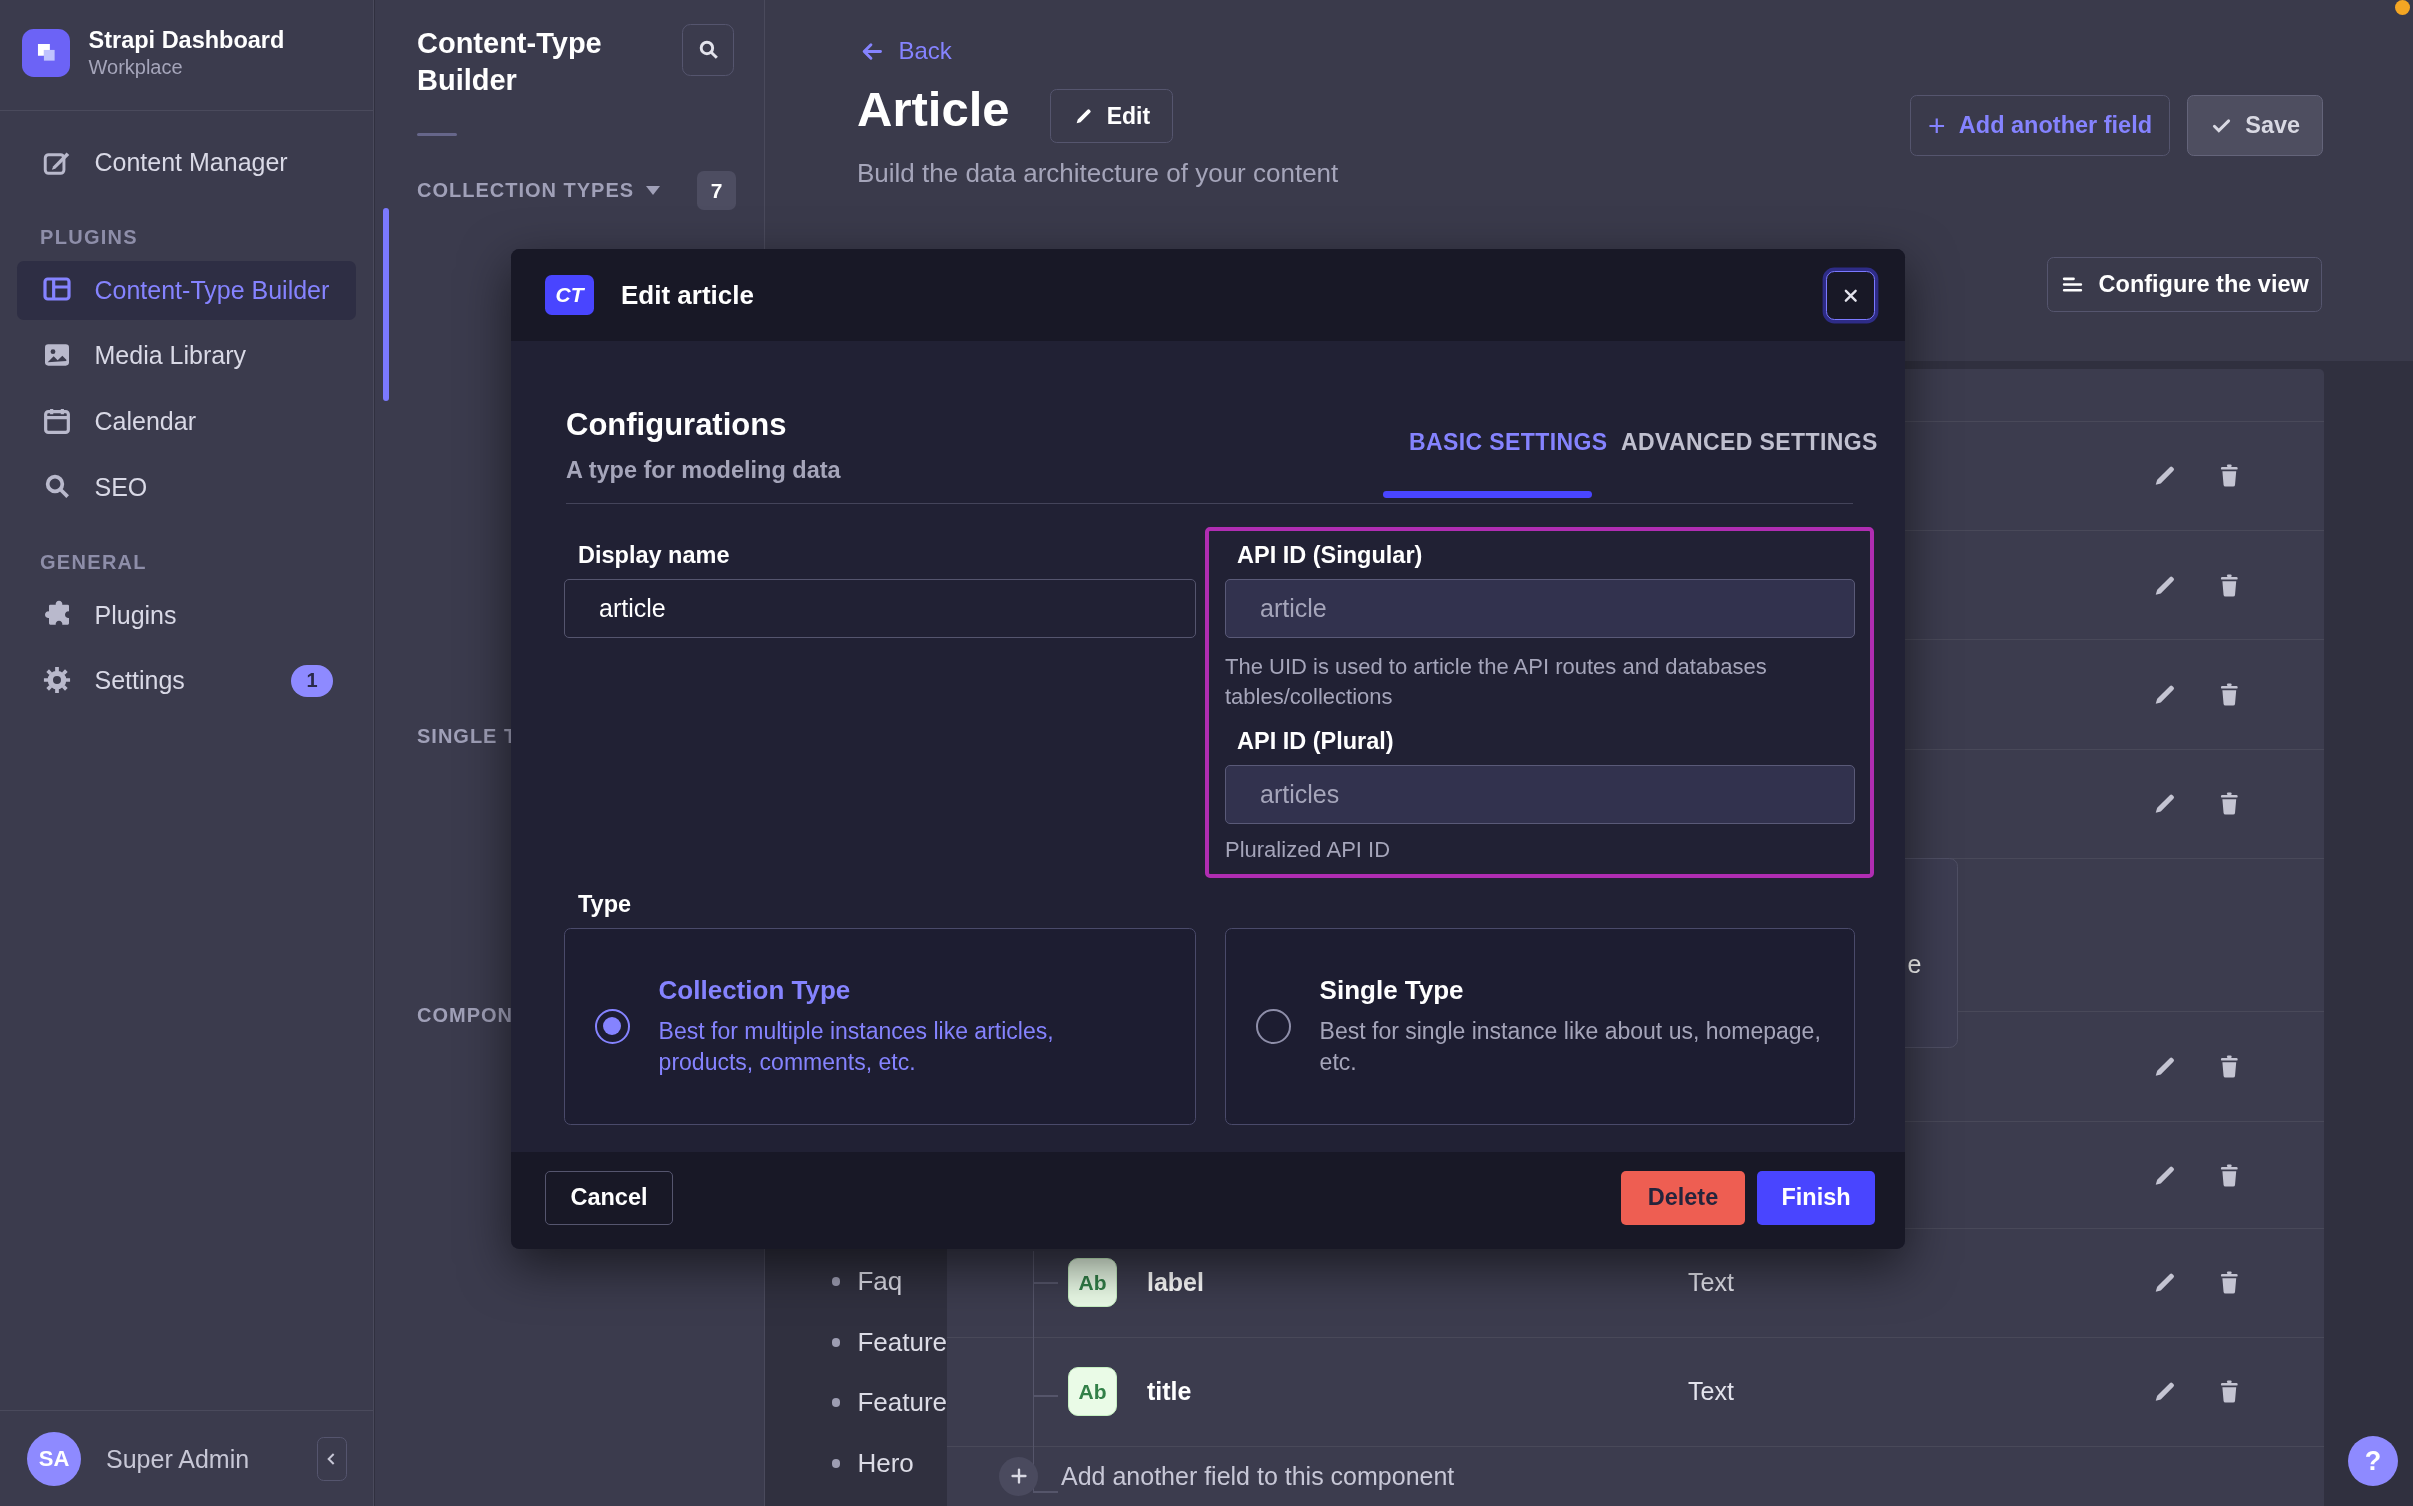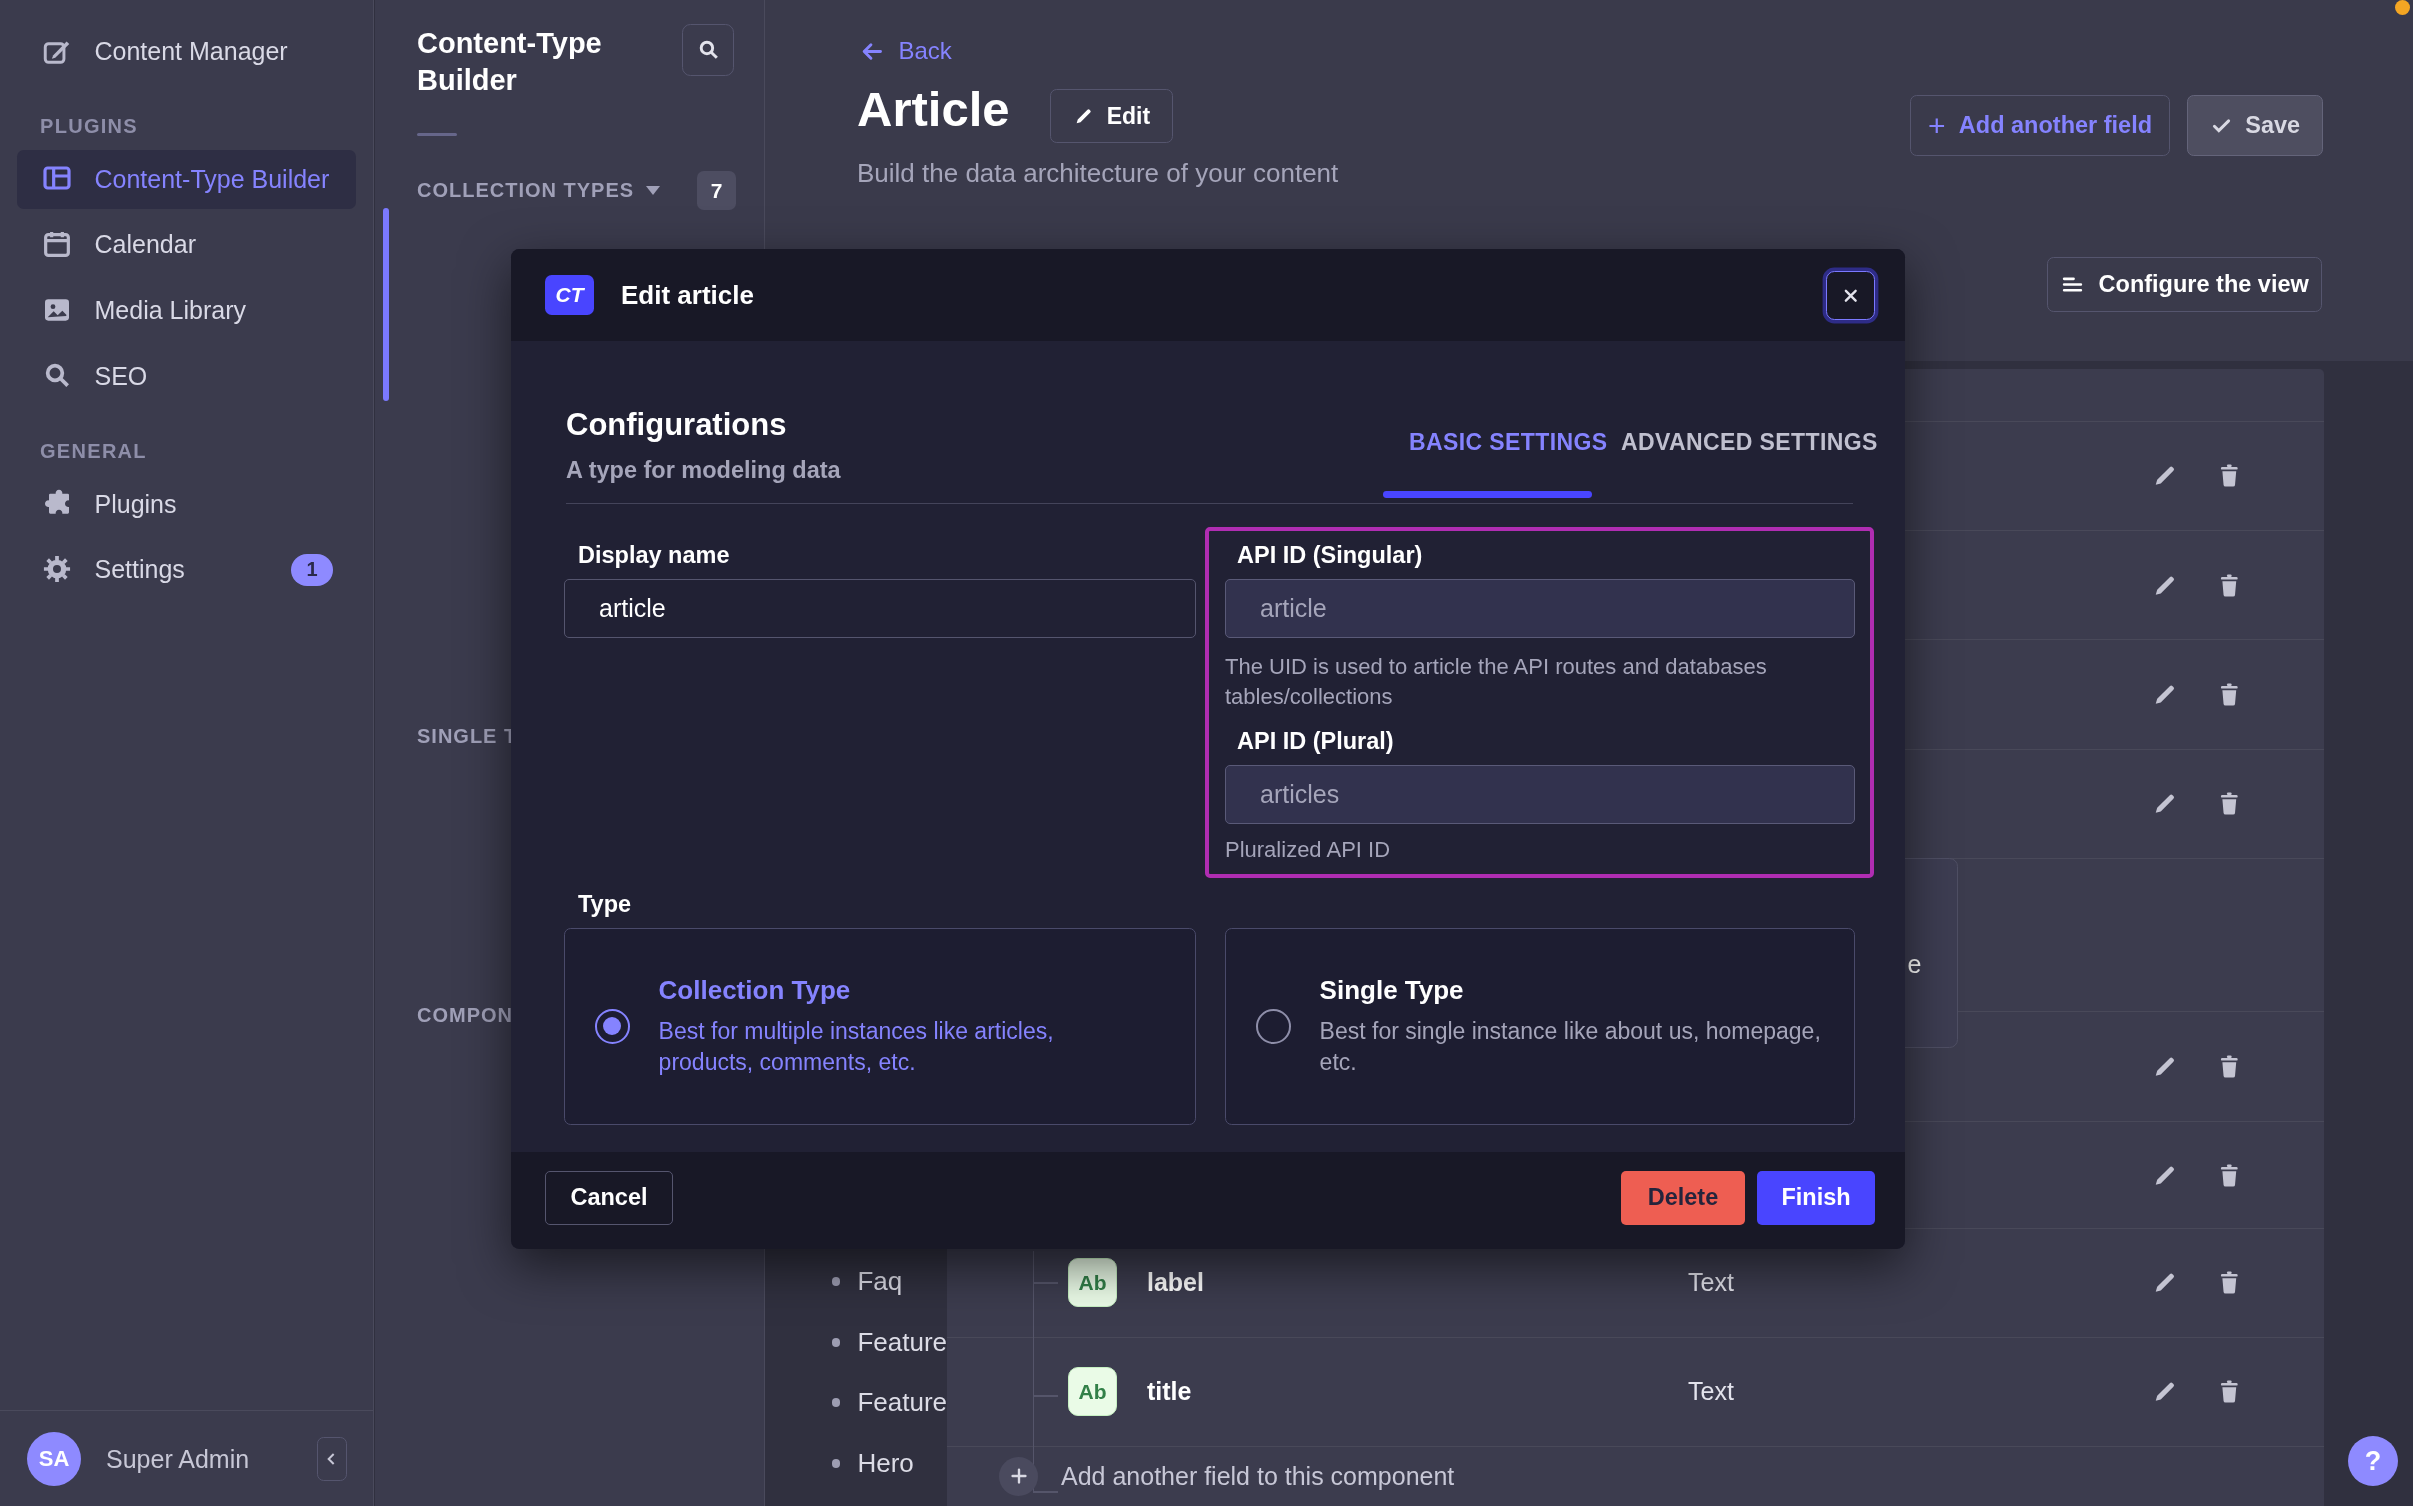--- a/index.html
+++ b/index.html
@@ -101,20 +101,32 @@
   .btn-finish{left:1246px;width:118px;background:var(--accent);color:#fff;}
   .help-fab{left:2348px;top:1436px;width:50px;height:50px;border-radius:50%;background:#8e8aff;color:#fff;font-size:27px;font-weight:bold;display:flex;align-items:center;justify-content:center;z-index:40;}
   .notif-dot{left:2395px;top:0px;width:15px;height:15px;border-radius:50%;background:#f5a623;z-index:40;}
 </style>
 </head>
 <body>
 
 <div id="screen">
 
   <aside id="sidebar1" class="abs">
+    <div class="brand">
+      <div class="brand-logo">
+        <svg width="28.6" height="28.6" viewBox="0 0 24 24">
+            <path d="M5 5h10v5h-5v5H5z" fill="#fff"></path>
+            <path d="M10 10h9v9h-9z" fill="#cfd4ff" opacity=".85"></path>
+          </svg>
+      </div>
+      <div>
+        <div class="brand-title">Strapi Dashboard</div>
+        <div class="brand-sub">Workplace</div>
+      </div>
+    </div>
 
     <div class="nav-item" style="margin-top:22px">
       <span class="ic">
         <svg width="32" height="32" viewBox="0 0 24 24">
             <rect x="3.2" y="6.5" width="14" height="14" rx="2.5" fill="none" stroke="currentColor" stroke-width="2.2"></rect>
             <path d="M9.2 15.2 19.2 4.8l2 2L10.7 17.1l-2.6.7z" fill="currentColor"></path>
           </svg>
       </span>
       <span>Content Manager</span>
     </div>
@@ -122,39 +134,39 @@
     <div class="nav-label">PLUGINS</div>
 
     <div class="nav-item active">
       <span class="ic">
         <svg width="32" height="32" viewBox="0 0 24 24" fill="none" stroke="currentColor" stroke-width="2.4">
             <rect x="3" y="4.5" width="18" height="15" rx="2"></rect>
             <path d="M9.5 4.5v15M9.5 10.5H21"></path>
           </svg>
       </span>
       <span>Content-Type Builder</span>
-    </div>
-    <div class="nav-item">
-      <span class="ic">
-        <svg width="32" height="32" viewBox="0 0 24 24" fill="none" stroke="currentColor" stroke-width="2.4">
-            <rect x="3.5" y="5" width="17" height="15.5" rx="2"></rect>
-            <path d="M3.5 9.5h17M8 3v4M16 3v4"></path>
-          </svg>
-      </span>
-      <span>Calendar</span>
     </div>
     <div class="nav-item">
       <span class="ic">
         <svg width="32" height="32" viewBox="0 0 24 24">
             <rect x="3" y="4" width="18" height="16" rx="2.5" fill="currentColor"></rect>
             <circle cx="9" cy="9.5" r="1.8" fill="#3b3b4d"></circle>
             <path d="M5 17.5l4.5-4.5 3 3 3.5-3.5 3 3v1z" fill="#3b3b4d"></path>
           </svg>
       </span>
       <span>Media Library</span>
+    </div>
+    <div class="nav-item">
+      <span class="ic">
+        <svg width="32" height="32" viewBox="0 0 24 24" fill="none" stroke="currentColor" stroke-width="2.4">
+            <rect x="3.5" y="5" width="17" height="15.5" rx="2"></rect>
+            <path d="M3.5 9.5h17M8 3v4M16 3v4"></path>
+          </svg>
+      </span>
+      <span>Calendar</span>
     </div>
     <div class="nav-item">
       <span class="ic">
         <svg width="32" height="32" viewBox="0 0 24 24" fill="none" stroke="currentColor" stroke-width="2.8">
             <circle cx="10.5" cy="10.5" r="5.5"></circle>
             <path d="M14.8 14.8 20 20"></path>
           </svg>
       </span>
       <span>SEO</span>
     </div>

